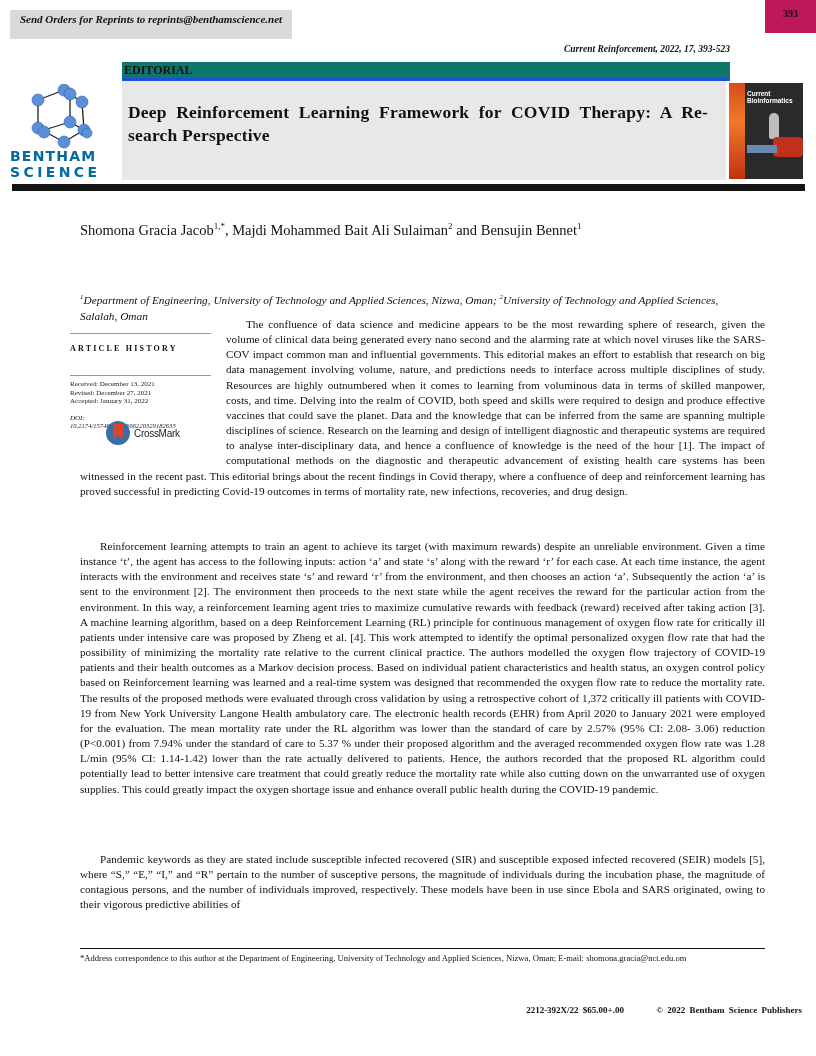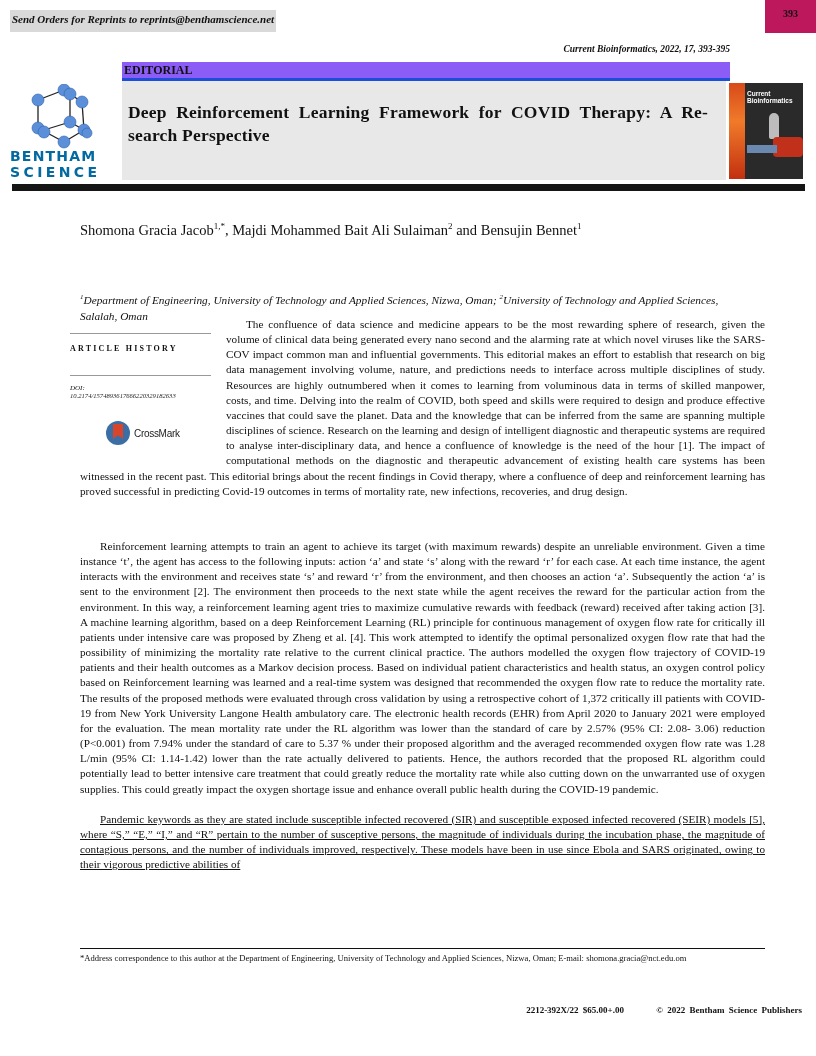--- a/index.html
+++ b/index.html
@@ -1,28 +1,28 @@
 <!DOCTYPE html>
 <html><head>
 <meta charset="utf-8">
 <style>
   html, body { margin:0; padding:0; background:#ffffff; }
   body { width:816px; height:1056px; position:relative; overflow:hidden;
          font-family:"Liberation Serif", serif; color:#111; }
 
-  .reprint { position:absolute; left:10px; top:10px; height:22px; padding:0 2px;
+  .reprint { position:absolute; left:10px; top:10px; height:29px; padding:0 10px;
              background:#d9d9d9; font-style:italic; font-weight:bold; font-size:11px;
              line-height:18px; color:#111; }
   .pagenum { position:absolute; left:765px; top:0; width:51px; height:33px; background:#be185d;
              font-weight:bold; font-size:10px; text-align:center; line-height:28px; }
   .journalref { position:absolute; left:0; width:730px; top:44px; text-align:right;
                 font-style:italic; font-weight:bold; font-size:9.5px; }
 
   .editorial-bar { position:absolute; left:122px; top:62px; width:606px; height:16px;
-                   background:#8b5cf6; font-weight:bold; font-size:12px; line-height:16px;
+                   background:#0f766e; font-weight:bold; font-size:12px; line-height:16px;
                    padding-left:2px; border-bottom:3px solid #1d4ed8; }
   .title-box { position:absolute; left:122px; top:81px; width:604px; height:99px;
                background:#e8e8e8; }
   .title { position:absolute; left:6px; top:20px; width:580px; font-weight:bold;
            font-size:17.5px; line-height:23px; text-align:justify; letter-spacing:0.2px; }
   .cover { position:absolute; left:729px; top:83px; width:74px; height:96px; background:#2a2a2a; overflow:hidden; }
   .cover .red { position:absolute; left:0; top:0; width:16px; height:96px;
                 background:linear-gradient(180deg,#d84a1a,#f07a2a 40%,#c23010); }
   .cover .t1 { position:absolute; left:18px; top:7px; color:#fff; font-family:"Liberation Sans",sans-serif;
                font-size:6.5px; font-weight:bold; line-height:7px; }
@@ -52,33 +52,33 @@
   .cm-icon::after { content:""; position:absolute; left:7px; top:3px; width:10px; height:15px; background:#d9452a;
                     clip-path:polygon(0 0,100% 0,100% 100%,50% 75%,0 100%); }
   .cm-text { font-family:"Liberation Sans",sans-serif; font-size:10px; letter-spacing:-0.3px; color:#222; }
 
   .body { position:absolute; left:80px; width:685px; font-size:11.2px; line-height:15.15px;
           text-align:justify; hyphens:manual; }
   .p-first { top:317px; }
   .p-first .float { float:left; width:146px; height:143px; }
   .indent { text-indent:20px; }
   .p2 { top:539px; }
-  .p3 { top:812px;text-decoration:underline; }
+  .p3 { top:852px; }
 
   .foot-rule { position:absolute; left:80px; top:948px; width:685px; height:1px; background:#111; }
   .footnote { position:absolute; left:80px; top:952px; width:685px; font-size:8.6px; line-height:12px; text-align:justify; }
   .bottom { position:absolute; left:0; width:816px; top:1005px; text-align:right; font-weight:bold; font-size:9px; word-spacing:2px; }
   .bottom span { margin:0 14px; }
 </style>
 </head>
 <body>
 
 <div class="reprint">Send Orders for Reprints to reprints@benthamscience.net</div>
 <div class="pagenum">393</div>
-<div class="journalref"><span>Current Bioinformatics</span>, <span>2022</span>, <span>17</span>, <span>393-395</span></div>
+<div class="journalref"><span>Current Reinforcement</span>, <span>2022</span>, <span>17</span>, <span>393-523</span></div>
 
 <div class="logo">
   <svg width="80" height="68" viewBox="0 0 80 68" style="position:absolute;left:18px;top:0">
     <g stroke="#222" stroke-width="1.3" fill="none">
       <line x1="12" y1="16" x2="38" y2="6"></line>
         <line x1="38" y1="6" x2="56" y2="18"></line>
       <line x1="12" y1="16" x2="12" y2="44"></line>
         <line x1="56" y1="18" x2="58" y2="46"></line>
       <line x1="12" y1="44" x2="38" y2="58"></line>
         <line x1="38" y1="58" x2="58" y2="46"></line>
@@ -120,20 +120,25 @@
 <div class="authors">
   <span>Shomona Gracia Jacob</span><sup>1,*</sup><span>, </span><span>Majdi Mohammed Bait Ali Sulaiman</span><sup>2</sup><span> and </span><span>Bensujin Bennet</span><sup>1</sup>
 </div>
 
 <div class="affil">
   <sup>1</sup><span>Department of Engineering, University of Technology and Applied Sciences, Nizwa, Oman; </span><sup>2</sup><span>University of Technology and Applied Sciences, Salalah, Oman</span>
 </div>
 
 <div class="hist">
   <div class="hist-head">ARTICLE HISTORY</div>
+  <div class="hist-lines">
+    <div>Received: December 13, 2021</div>
+    <div>Revised: December 27, 2021</div>
+    <div>Accepted: January 31, 2022</div>
+  </div>
   <div class="doi-label">DOI:</div>
   <div class="doi">10.2174/1574893617666220329182633</div>
 </div>
 <div class="crossmark">
   <div class="cm-icon"></div>
   <span class="cm-text">CrossMark</span>
 </div>
 
 <div class="body p-first">
   <div class="float"></div>

